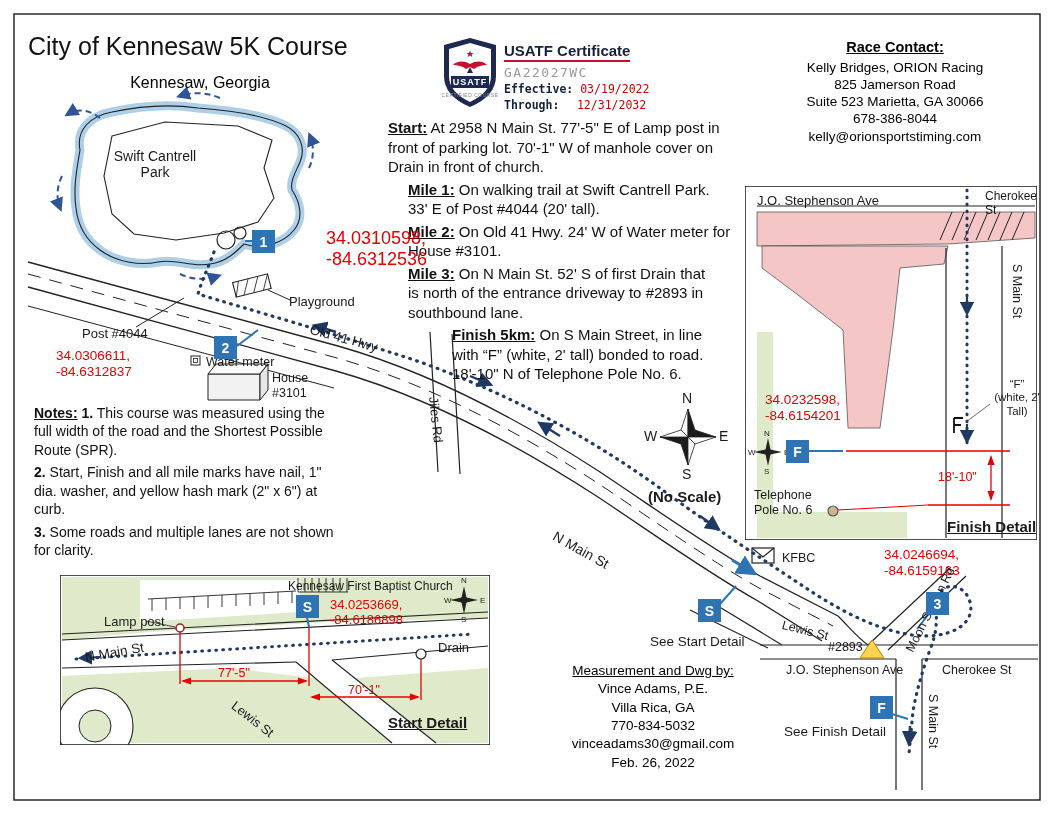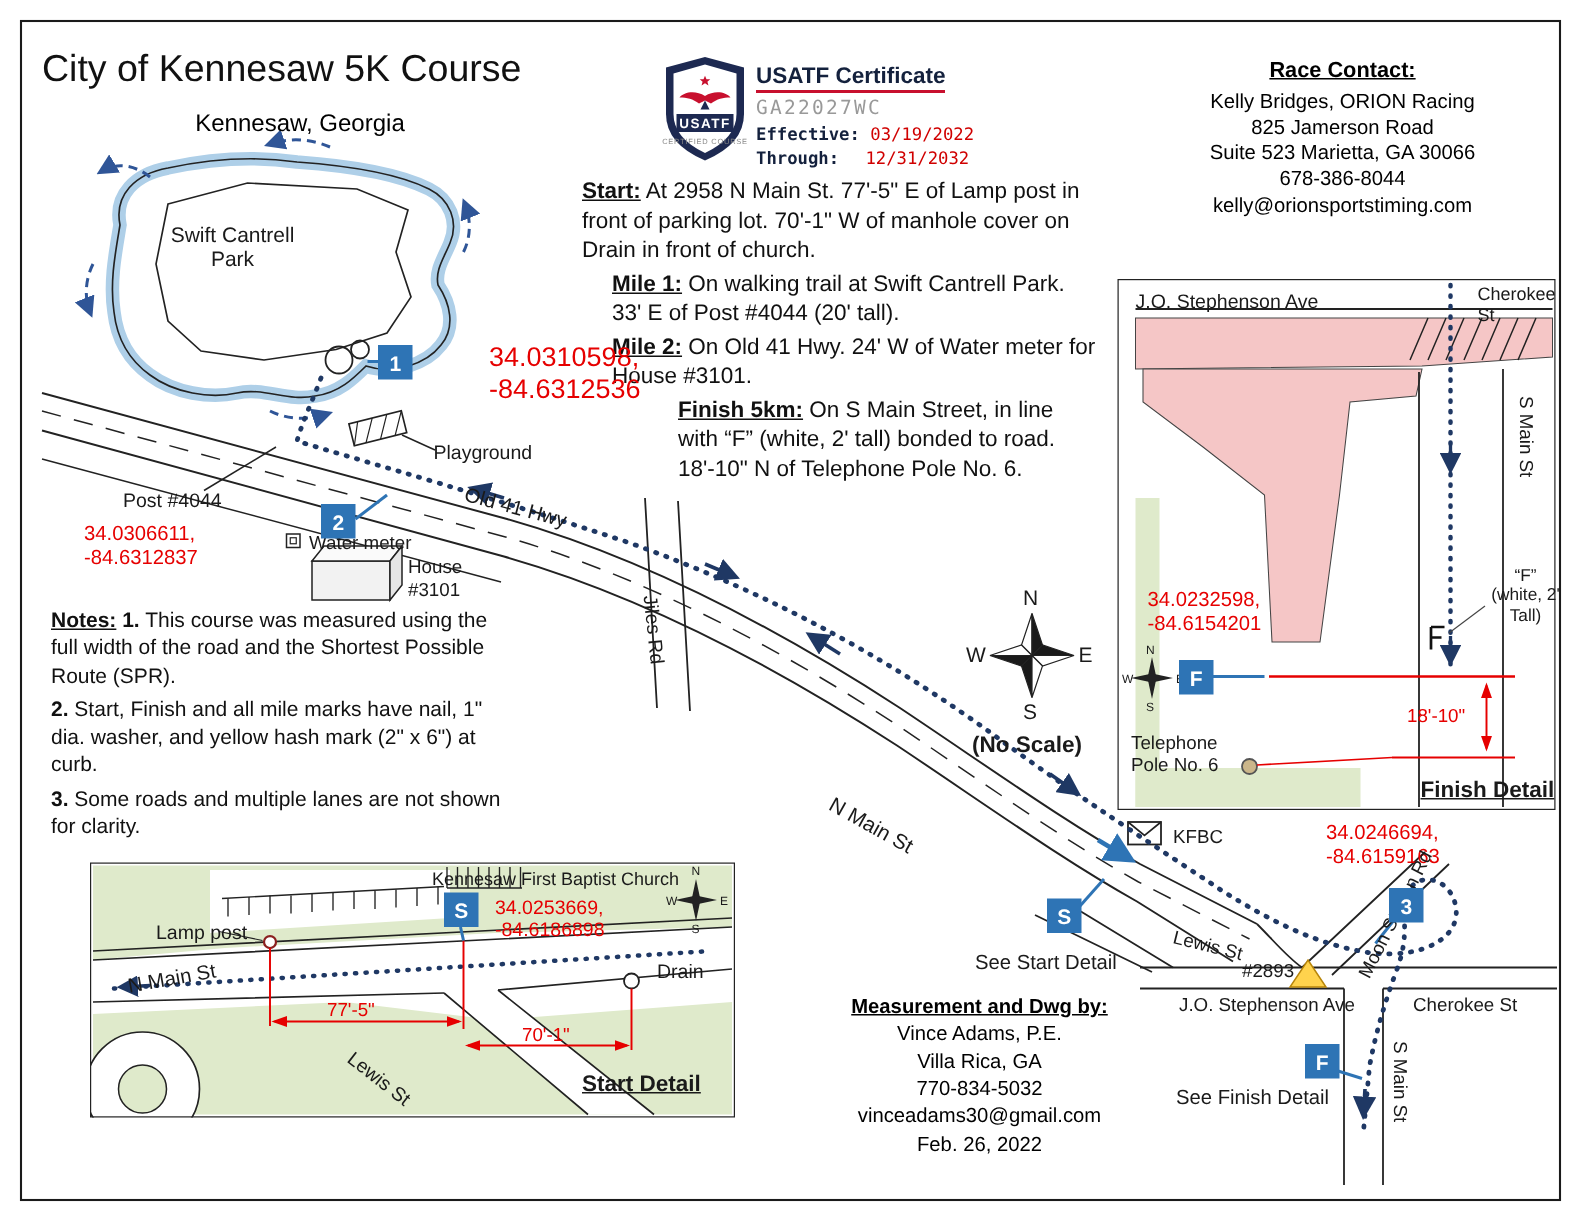--- a/index.html
+++ b/index.html
@@ -26,21 +26,21 @@
   .contact { position:absolute; left:757px; top:38px; width:276px; text-align:center; font-size:13.5px; line-height:1.28; z-index:2; }
   .contact .h { font-size:14.5px; font-weight:bold; text-decoration:underline; margin-bottom:2px; }
   .desc { position:absolute; left:388px; top:118px; width:346px; font-size:15px; line-height:1.3; color:#111; z-index:2; }
   .desc p { margin:0 0 3px 0; }
   .desc .ind1 { margin-left:20px; width:324px; }
   .desc .ind3 { margin-left:20px; width:312px; }
   .desc .indf { margin-left:64px; width:278px; }
   .notes { position:absolute; left:34px; top:404px; width:302px; font-size:14px; line-height:1.32; color:#111; z-index:2; }
   .notes p { margin:0 0 4px 0; }
   .dwg { position:absolute; left:558px; top:662px; width:190px; text-align:center; font-size:13.5px; line-height:1.36; z-index:2; }
-  .dwg .h { font-weight:bold; text-decoration:underline; }
+  .dwg .h { font-weight:normal; text-decoration:underline; }
   .inset-title { font-size:15px; font-weight:bold; text-decoration:underline; }
   .compass-letter { font-size:14px; }
   .mini-letter { font-size:8px; }
   .badge-band { position:absolute; left:440px; top:77px; width:60px; text-align:center; color:#fff;
                 font-size:9px; font-weight:bold; letter-spacing:1px; z-index:3; }
   .badge-sub { position:absolute; left:440px; top:92px; width:60px; text-align:center; color:#888;
                font-size:5px; letter-spacing:.5px; z-index:3; }
 </style>
 </head>
 <body>
@@ -271,20 +271,24 @@
       <span>At 2958 N Main St.  77'-5" E of Lamp post in front of parking lot.  70'-1" W of manhole cover on Drain in front of church.</span>
     </p>
     <p class="ind1">
       <span class="b u">Mile 1:</span>
       <span>On walking trail at Swift Cantrell Park. 33' E of Post #4044 (20' tall).</span>
     </p>
     <p class="ind1">
       <span class="b u">Mile 2:</span>
       <span>On Old 41 Hwy. 24' W of Water meter for House #3101.</span>
     </p>
+    <p class="ind3">
+      <span class="b u">Mile 3:</span>
+      <span>On N Main St.  52' S of first Drain that is north of the entrance driveway to #2893 in southbound lane.</span>
+    </p>
     <p class="indf">
       <span class="b u">Finish 5km:</span>
       <span>On S Main Street, in line with “F” (white, 2' tall) bonded to road. 18'-10" N of Telephone Pole No. 6.</span>
     </p>
   </div>
 
   <div class="notes">
     <p>
       <span class="b u">Notes:</span>
       <span class="b">1.</span>

